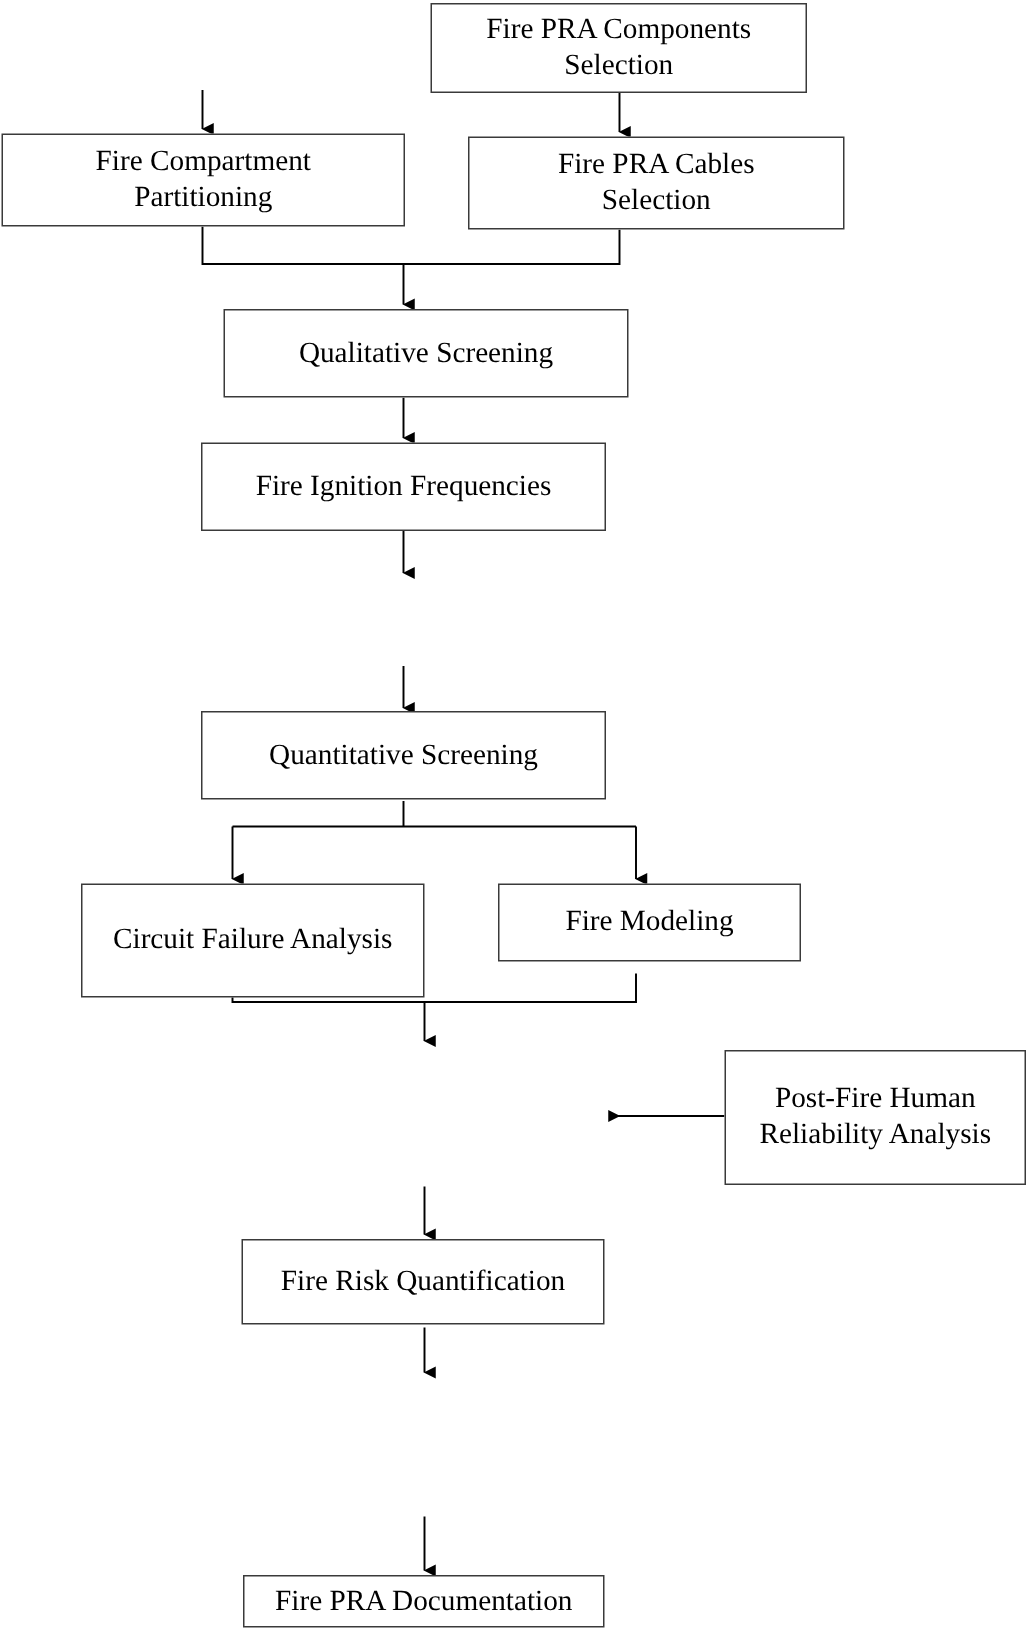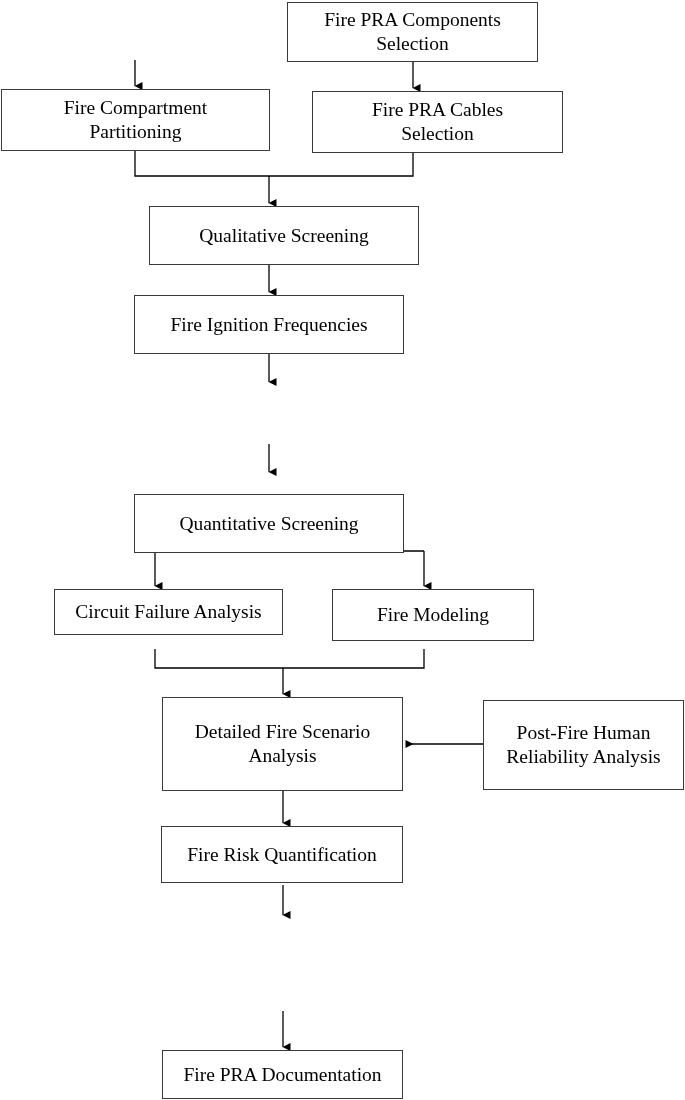--- a/index.html
+++ b/index.html
@@ -114,44 +114,40 @@
 
   <div class="node" style="left:134px;top:206px;width:270px;height:59px;margin-left:15px;">
     <span class="node-label">Qualitative Screening</span>
   </div>
 
   <div class="node" style="left:134px;top:295px;width:270px;height:59px;">
     <span class="node-label">Fire Ignition Frequencies</span>
   </div>
 
 
-  <div class="node" style="left:134px;top:494px;width:270px;height:59px;">
+  <div class="node" style="left:134px;top:474px;width:270px;height:59px;">
     <span class="node-label">Quantitative Screening</span>
   </div>
 
-  <div class="node" style="left:54px;top:589px;width:229px;height:46px;">
+  <div class="node" style="left:54px;top:589px;width:229px;height:76px;">
     <span class="node-label">Circuit Failure Analysis</span>
   </div>
 
   <div class="node" style="left:332px;top:589px;width:202px;height:52px;align-items:center;">
     <span class="node-label">Fire Modeling</span>
   </div>
 
-  <div class="node" style="left:162px;top:697px;width:241px;height:94px;">
-    <span class="node-label">Detailed Fire Scenario
-Analysis</span>
-  </div>
 
   <div class="node" style="left:483px;top:700px;width:201px;height:90px;text-align:center;">
     <span class="node-label">Post-Fire Human
 Reliability Analysis</span>
   </div>
 
   <div class="node" style="left:161px;top:826px;width:242px;height:57px;">
     <span class="node-label">Fire Risk Quantification</span>
   </div>
 
 
-  <div class="node" style="left:162px;top:1050px;width:241px;height:49px;">
+  <div class="node" style="left:162px;top:1050px;width:241px;height:35px;">
     <span class="node-label">Fire PRA Documentation</span>
   </div>
 
 </div>
 
 </body></html>

